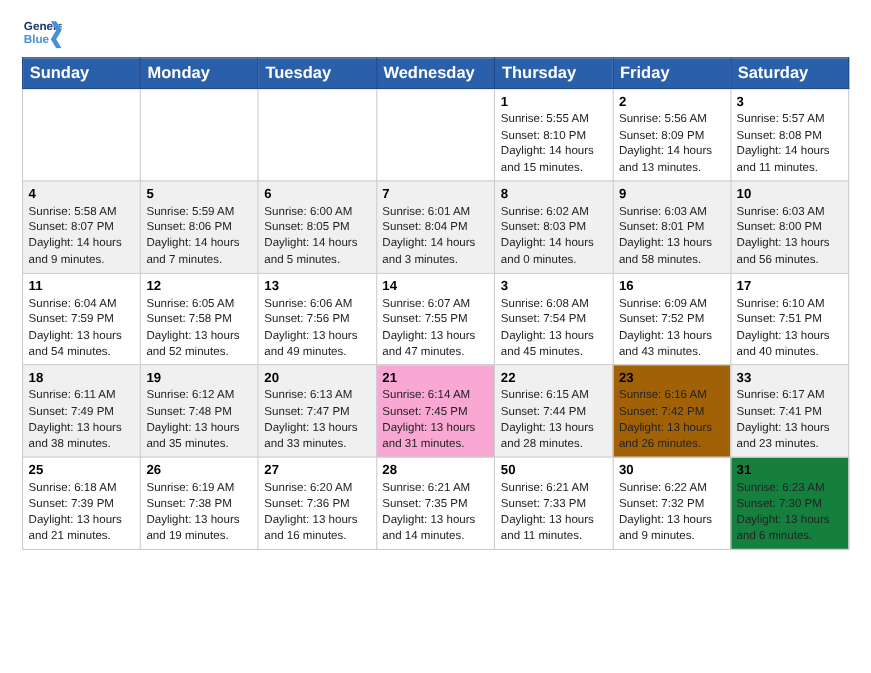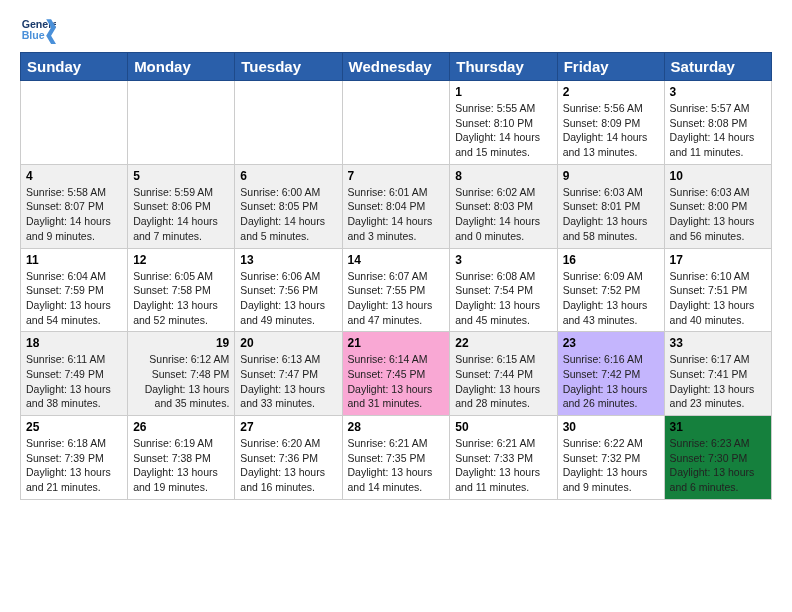--- a/index.html
+++ b/index.html
@@ -201,37 +201,37 @@
         <td style="background: rgb(255, 255, 255);">
           <span class="day-num">17</span>
           <div class="day-info">Sunrise: 6:10 AM<br>Sunset: 7:51 PM<br>Daylight: 13 hours<br>and 40 minutes.</div>
         </td>
       </tr>
       <tr>
         <td style="background: rgb(240, 240, 240);">
           <span class="day-num">18</span>
           <div class="day-info">Sunrise: 6:11 AM<br>Sunset: 7:49 PM<br>Daylight: 13 hours<br>and 38 minutes.</div>
         </td>
-        <td style="background: rgb(240, 240, 240); text-align: right;">
+        <td style="background: rgb(240, 240, 240);">
           <span class="day-num">19</span>
           <div class="day-info">Sunrise: 6:12 AM<br>Sunset: 7:48 PM<br>Daylight: 13 hours<br>and 35 minutes.</div>
         </td>
         <td style="background: rgb(240, 240, 240);">
           <span class="day-num">20</span>
           <div class="day-info">Sunrise: 6:13 AM<br>Sunset: 7:47 PM<br>Daylight: 13 hours<br>and 33 minutes.</div>
         </td>
         <td style="background: #f9a8d4;">
           <span class="day-num">21</span>
           <div class="day-info">Sunrise: 6:14 AM<br>Sunset: 7:45 PM<br>Daylight: 13 hours<br>and 31 minutes.</div>
         </td>
         <td style="background: rgb(240, 240, 240);">
           <span class="day-num">22</span>
           <div class="day-info">Sunrise: 6:15 AM<br>Sunset: 7:44 PM<br>Daylight: 13 hours<br>and 28 minutes.</div>
         </td>
-        <td style="background: #c4b5fd;">
+        <td style="background: #a16207;">
           <span class="day-num">23</span>
           <div class="day-info">Sunrise: 6:16 AM<br>Sunset: 7:42 PM<br>Daylight: 13 hours<br>and 26 minutes.</div>
         </td>
         <td style="background: rgb(240, 240, 240);">
           <span class="day-num">33</span>
           <div class="day-info">Sunrise: 6:17 AM<br>Sunset: 7:41 PM<br>Daylight: 13 hours<br>and 23 minutes.</div>
         </td>
       </tr>
       <tr>
         <td style="background: rgb(255, 255, 255);">

